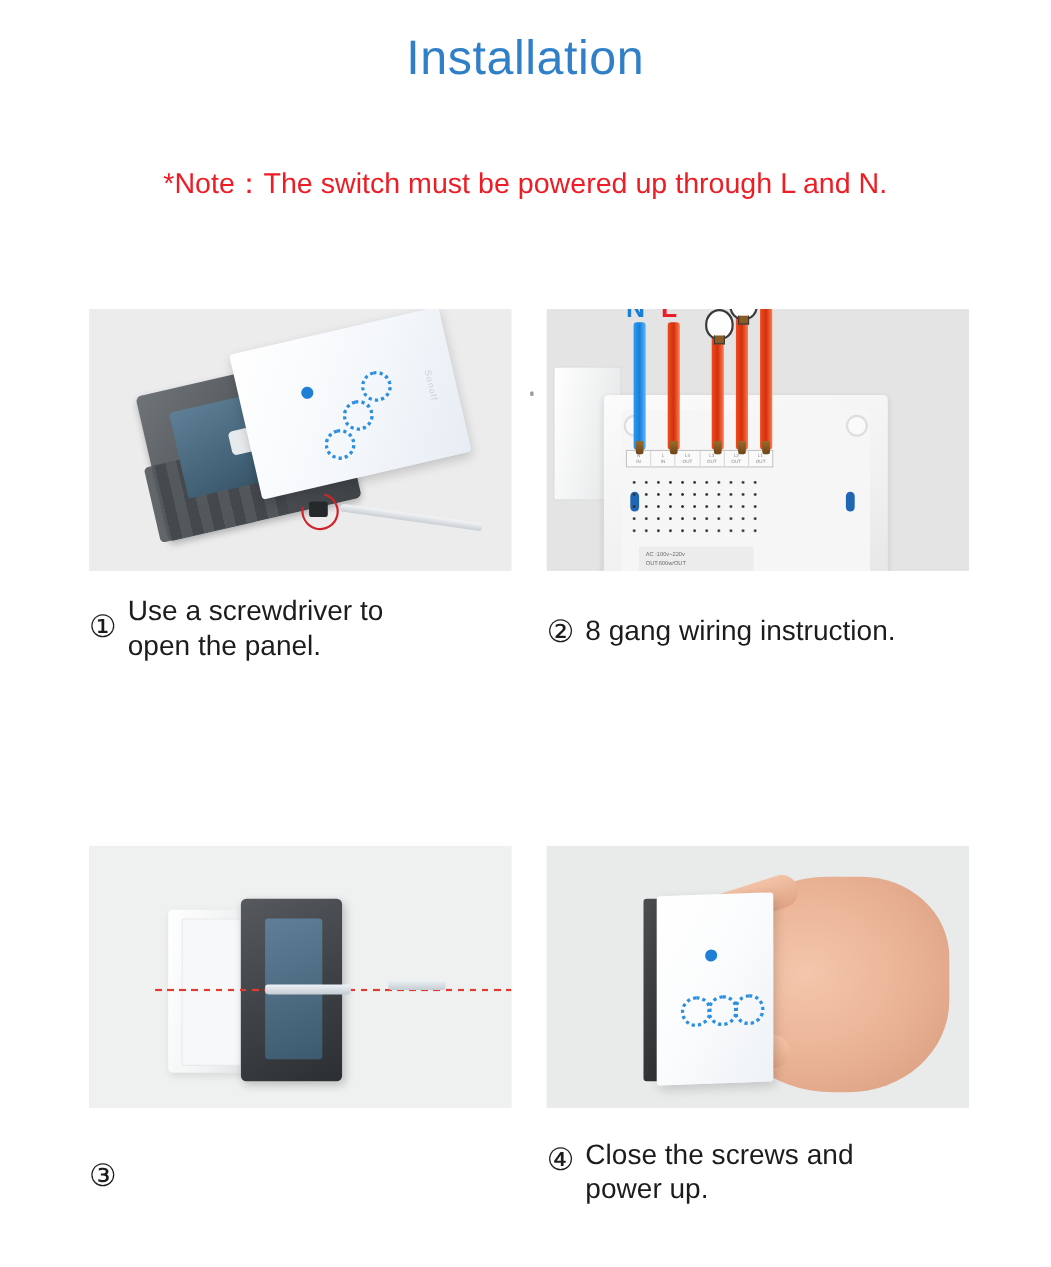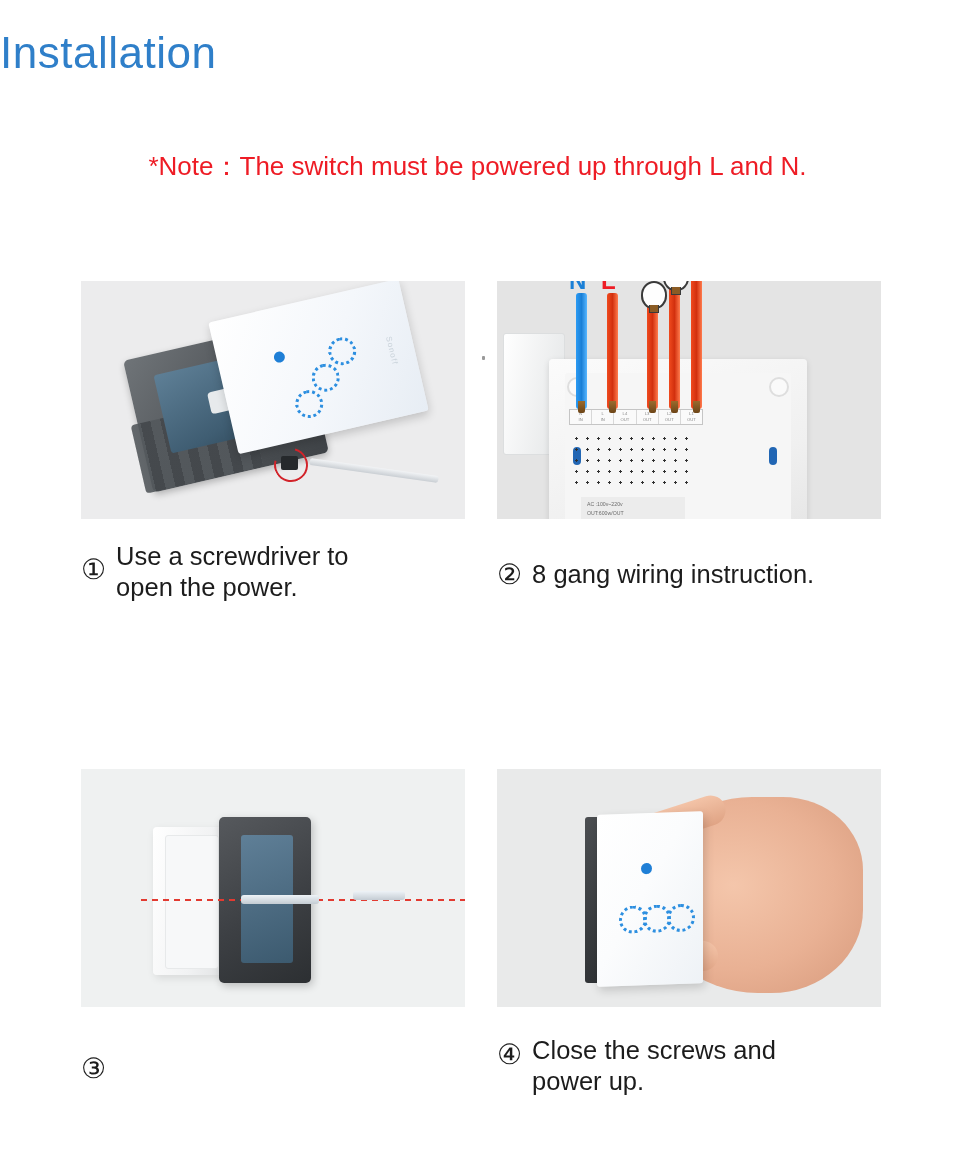--- a/index.html
+++ b/index.html
@@ -14,20 +14,21 @@
     position: relative;
     overflow: hidden;
   }
 
   
   .page-title {
     position: absolute;
     top: 28px;
     left: 0;
     width: 955px;
+    text-align: center;
     font-size: 44px;
     font-weight: 400;
     color: #2f7fc9;
     letter-spacing: 0.5px;
   }
   .note-line {
     position: absolute;
     top: 149px;
     left: 0;
     width: 955px;
@@ -327,21 +328,21 @@
           <div class="dotring" style="left:66px; top:88px;"></div>
           <div class="brandmark" style="left:158px; top:64px; transform:rotate(90deg);">Sonoff</div>
         </div>
         <div class="pv sw1-driver"></div>
         <div class="pv sw1-tip"></div>
         <div class="pv sw1-circle"></div>
       </div>
       <div class="caption cap1">
         <div class="num">①</div>
         <div class="txt">Use a screwdriver to
-open the power.</div>
+open the panel.</div>
       </div>
     </div>
 
     <div class="step-cell">
       <div class="photo p2">
         <div class="pv sw2-wallbox"></div>
         <div class="pv sw2-body"></div>
         <div class="pv sw2-inner"></div>
 
         <div class="mountear" style="left:70px; top:96px;"></div>

